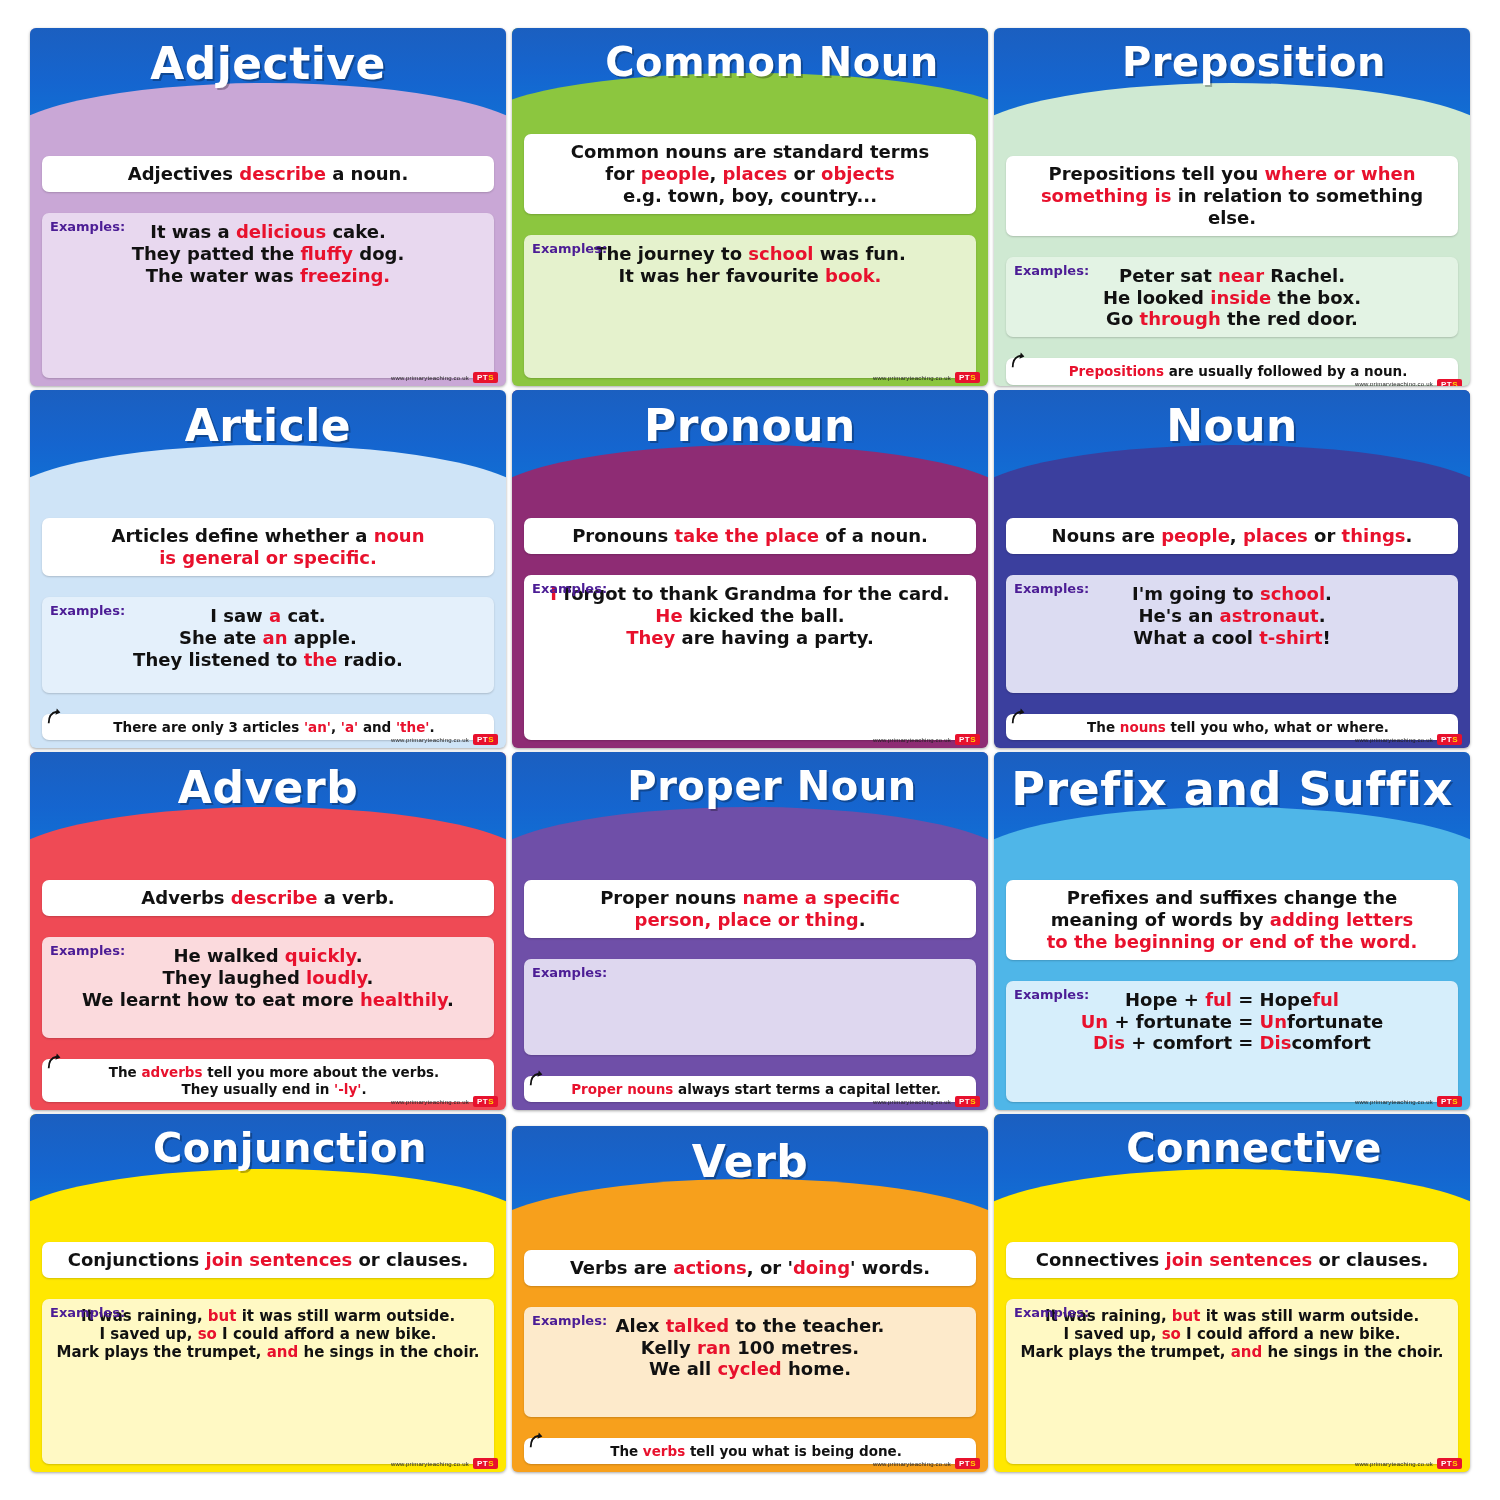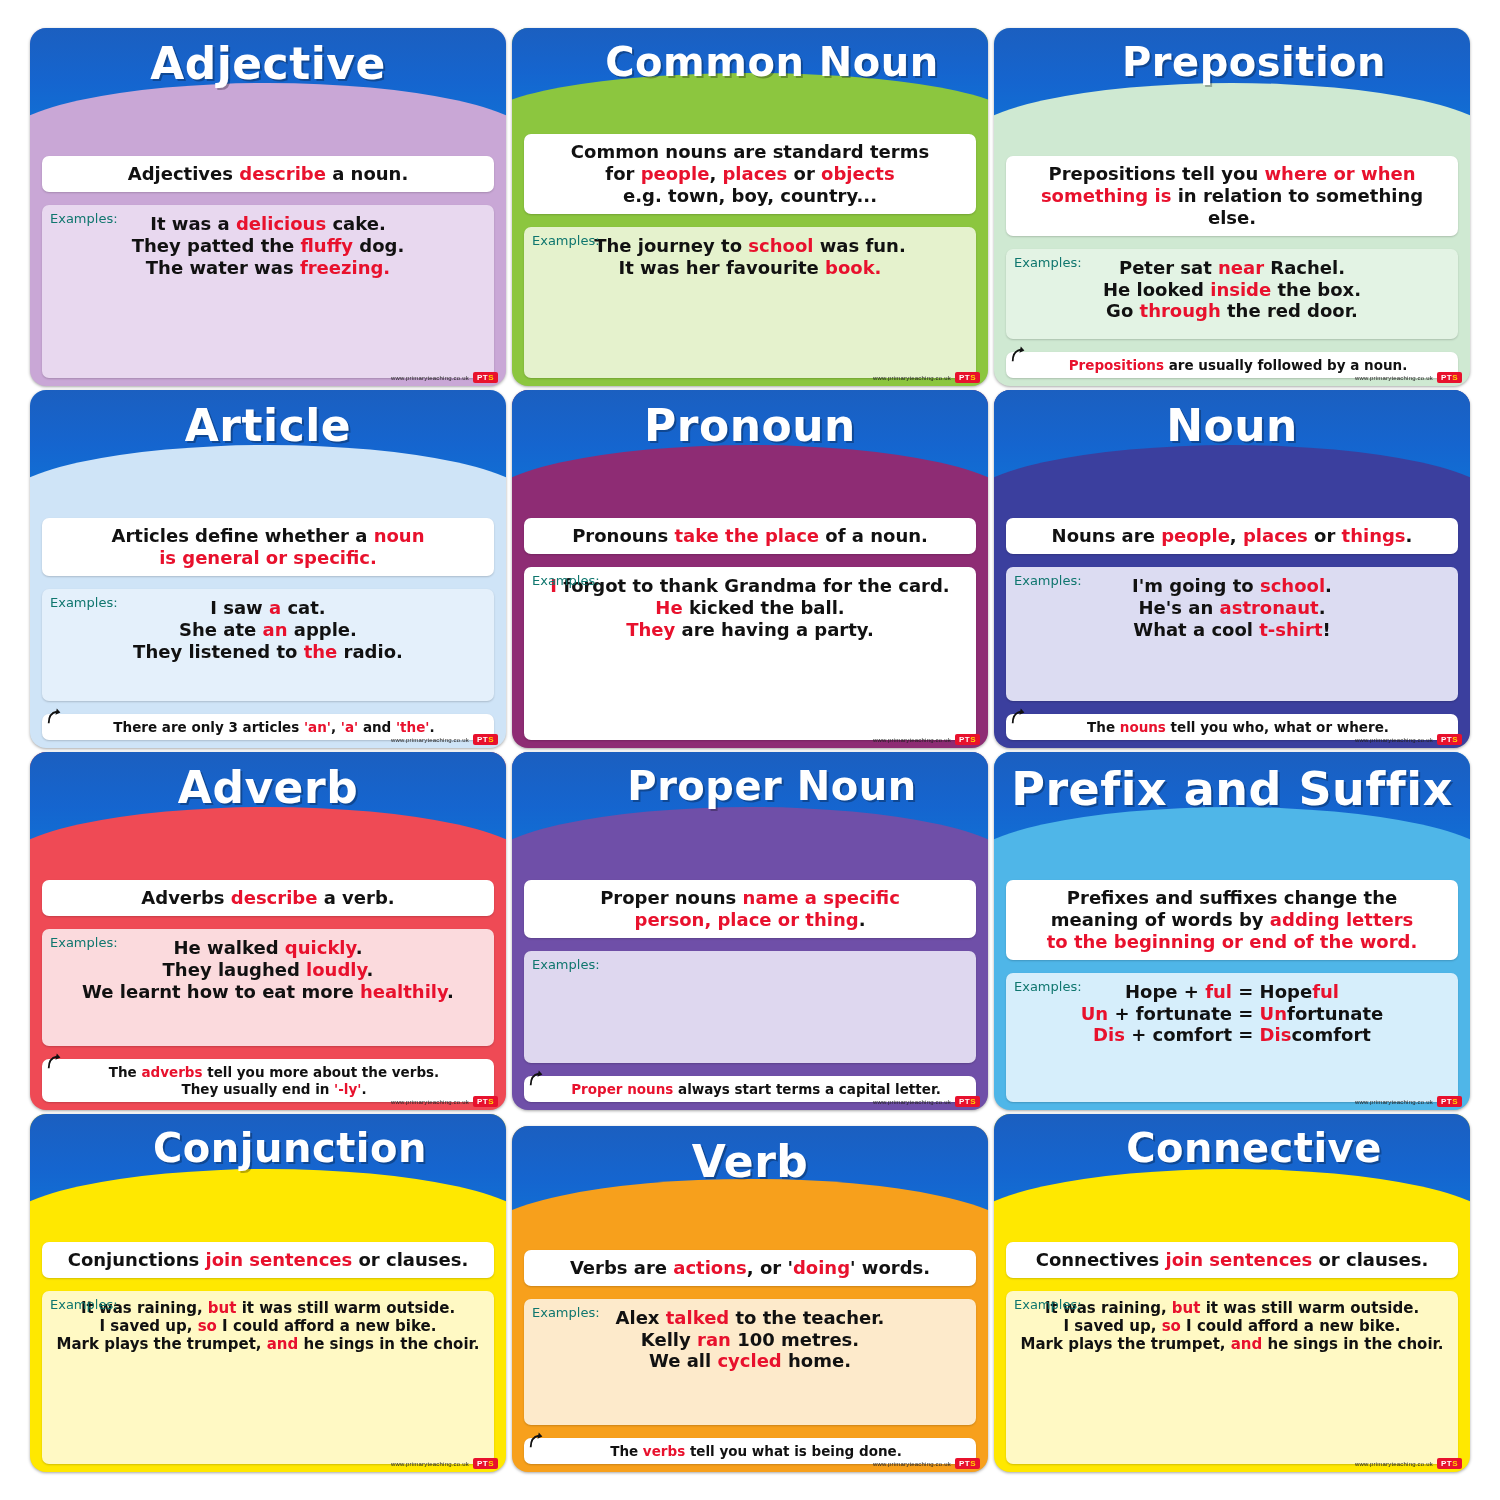--- a/index.html
+++ b/index.html
@@ -14,21 +14,21 @@
     width:1500px;height:1500px;
     box-sizing:border-box;
     padding:28px 30px;
     display:grid;
     grid-template-columns:repeat(3,1fr);
     grid-template-rows:repeat(4,1fr);
     gap:4px 6px;
   }
   .poster{
     position:relative;
-    border-radius:16px;
+    border-radius:6px;
     overflow:hidden;
     box-shadow:0 1px 3px rgba(0,0,0,.35);
     display:flex;
     flex-direction:column;
     box-sizing:border-box;
   }
   .poster .headwrap{
     position:relative;
     height:34%;
     flex:none;
@@ -59,21 +59,21 @@
     z-index:2;
     border-top-left-radius:58% 100%;
     border-top-right-radius:58% 100%;
   }
   .poster .body{
     position:relative;
     flex:1 1 auto;
     padding:6px 12px 8px 12px;
     display:flex;
     flex-direction:column;
-    gap:13px;
+    gap:21px;
     box-sizing:border-box;
   }
   .card{
     background:#ffffff;
     border-radius:7px;
     padding:7px 9px;
     text-align:center;
     font-family:"DejaVu Sans", sans-serif;
     font-weight:bold;
     color:#111;
@@ -84,24 +84,24 @@
   }
   .card.def{flex:none;}
   .card.ex{
     flex:1 1 auto;
     text-align:center;
     position:relative;
     padding-top:6px;
   }
   .exlabel{
     font-size:13px;
-    font-weight:normal;
+    font-weight:bold;
     position:absolute;
     left:8px;top:6px;
-    color:#0f766e;
+    color:#4c1d95;
   }
   .exlines{
     padding-top:2px;
   }
   .exlines div{white-space:nowrap;}
   .card.note{
     flex:none;
     font-size:13.5px;
     padding:5px 8px 5px 20px;
     position:relative;

